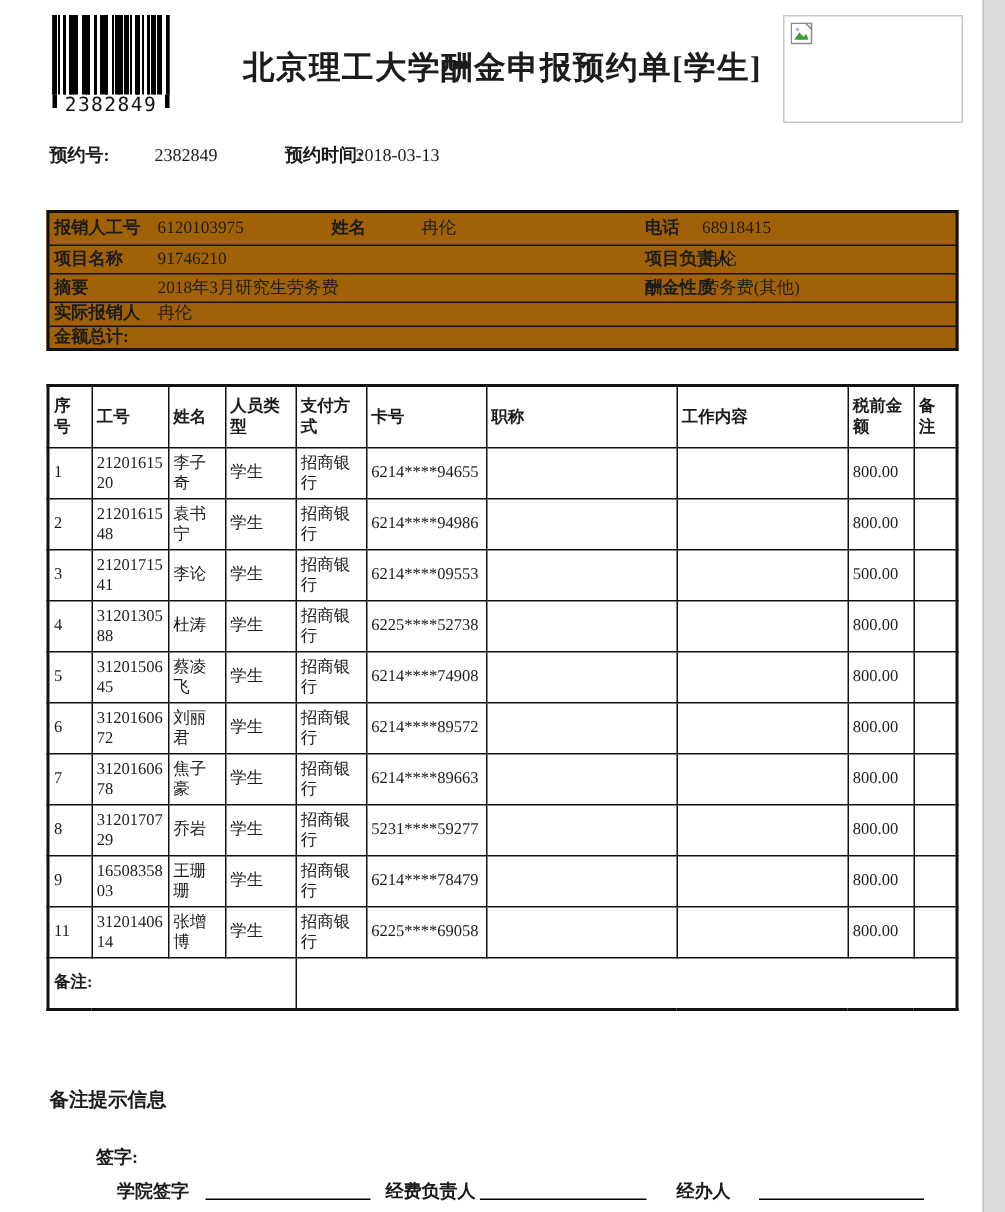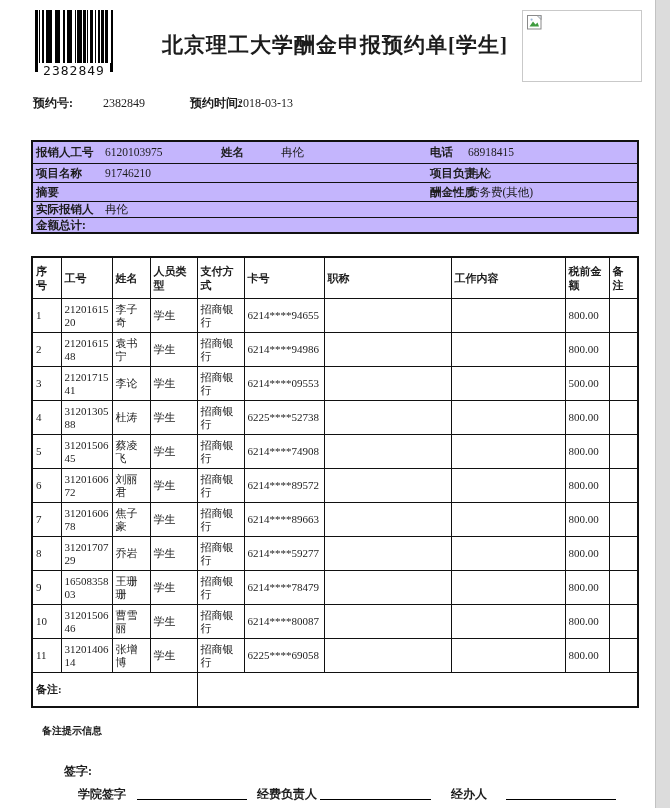--- a/index.html
+++ b/index.html
@@ -24,39 +24,39 @@
   
   .title{position:absolute;left:120px;top:31px;width:430px;margin:0;text-align:center;
     font-size:21px;font-weight:bold;letter-spacing:1px;}
   
   .imgbox{position:absolute;left:522px;top:10px;width:118px;height:70px;border:1px solid #c9c9c9;background:#fff;}
   .imgbox svg{position:absolute;left:4px;top:4px;}
   
   .resv span{position:absolute;top:96px;font-size:12px;line-height:14px;white-space:nowrap;}
   .b{font-weight:bold;}
   
-  .info{position:absolute;left:31px;top:140px;width:604px;border:2px solid #111;background:#c4b5fd;}
+  .info{position:absolute;left:31px;top:140px;width:604px;border:2px solid #111;background:#a16207;}
   .irow{position:relative;border-top:1px solid #111;}
   .irow:first-child{border-top:none;}
   .irow span{position:absolute;font-size:11.5px;white-space:nowrap;}
   .h21{height:21px;line-height:21px;} .h20{height:20px;line-height:20px;}
   .h18{height:18px;line-height:18px;} .h15{height:15px;line-height:15px;}
   .h14{height:14px;line-height:14px;padding-left:12px;}
   .p1{left:3px;} .p2{left:72px;} .p3{left:188px;} .p4{left:248px;} .p5{left:368px;margin-left:29px;} .p6{left:435px;}
   
   table.main{position:absolute;left:31px;top:256px;width:606px;border-collapse:collapse;
     border:2px solid #111;table-layout:fixed;}
   table.main th,table.main td{border:1px solid #111;font-size:11px;text-align:left;
     vertical-align:middle;padding:1px 3px;word-break:break-all;overflow:hidden;}
   table.main th{font-weight:bold;height:38px;line-height:14px;white-space:pre-line;}
   table.main tbody td{height:31px;line-height:13px;}
   tr.total-row td{height:16px;font-weight:bold;text-align:center;line-height:16px;}
   tr.remark-row td{height:15px;line-height:15px;font-weight:bold;}
   
-  .hint{position:absolute;left:42px;top:724px;font-size:10px;font-weight:bold;}
+  .hint{position:absolute;left:33px;top:724px;font-size:13px;font-weight:bold;}
   .signlbl{position:absolute;left:64px;top:763px;font-size:12px;font-weight:bold;}
   .sig span{position:absolute;top:786px;font-size:12px;font-weight:bold;white-space:nowrap;}
   .sig .line{position:absolute;top:799px;border-bottom:1.5px solid #000;height:0;}
   .s1{left:78px;} .s2{left:257px;} .s3{left:451px;}
   .l1{left:137px;width:110px;} .l2{left:320px;width:111px;} .l3{left:506px;width:110px;}
 </style>
 </head>
 <body>
 
 <div class="page">
@@ -100,20 +100,21 @@
       <span class="p6">68918415</span>
     </div>
     <div class="irow h18">
       <span class="p1 b">项目名称</span>
       <span class="p2">91746210</span>
       <span class="p5 b">项目负责人</span>
       <span class="p6">冉伦</span>
     </div>
     <div class="irow h18">
       <span class="p1 b">摘要</span>
+      <span class="p2">2018年3月研究生劳务费</span>
       <span class="p5 b">酬金性质</span>
       <span class="p6">劳务费(其他)</span>
     </div>
     <div class="irow h15">
       <span class="p1 b">实际报销人</span>
       <span class="p2">冉伦</span>
     </div>
     <div class="irow h14">
       <span class="p1 b">金额总计:</span>
     </div>
@@ -235,45 +236,33 @@
           <td></td>
           <td>800.00</td>
           <td></td>
         </tr>
         <tr>
           <td>8</td>
           <td>3120170729</td>
           <td>乔岩</td>
           <td>学生</td>
           <td>招商银行</td>
-          <td>6214****59277</td>
+          <td>5231****59277</td>
           <td></td>
           <td></td>
           <td>800.00</td>
           <td></td>
         </tr>
         <tr>
           <td>9</td>
           <td>1650835803</td>
           <td>王珊珊</td>
           <td>学生</td>
           <td>招商银行</td>
           <td>6214****78479</td>
-          <td></td>
-          <td></td>
-          <td>800.00</td>
-          <td></td>
-        </tr>
-        <tr>
-          <td>10</td>
-          <td>3120150646</td>
-          <td>曹雪丽</td>
-          <td>学生</td>
-          <td>招商银行</td>
-          <td>6214****80087</td>
           <td></td>
           <td></td>
           <td>800.00</td>
           <td></td>
         </tr>
         <tr>
           <td>11</td>
           <td>3120140614</td>
           <td>张增博</td>
           <td>学生</td>

